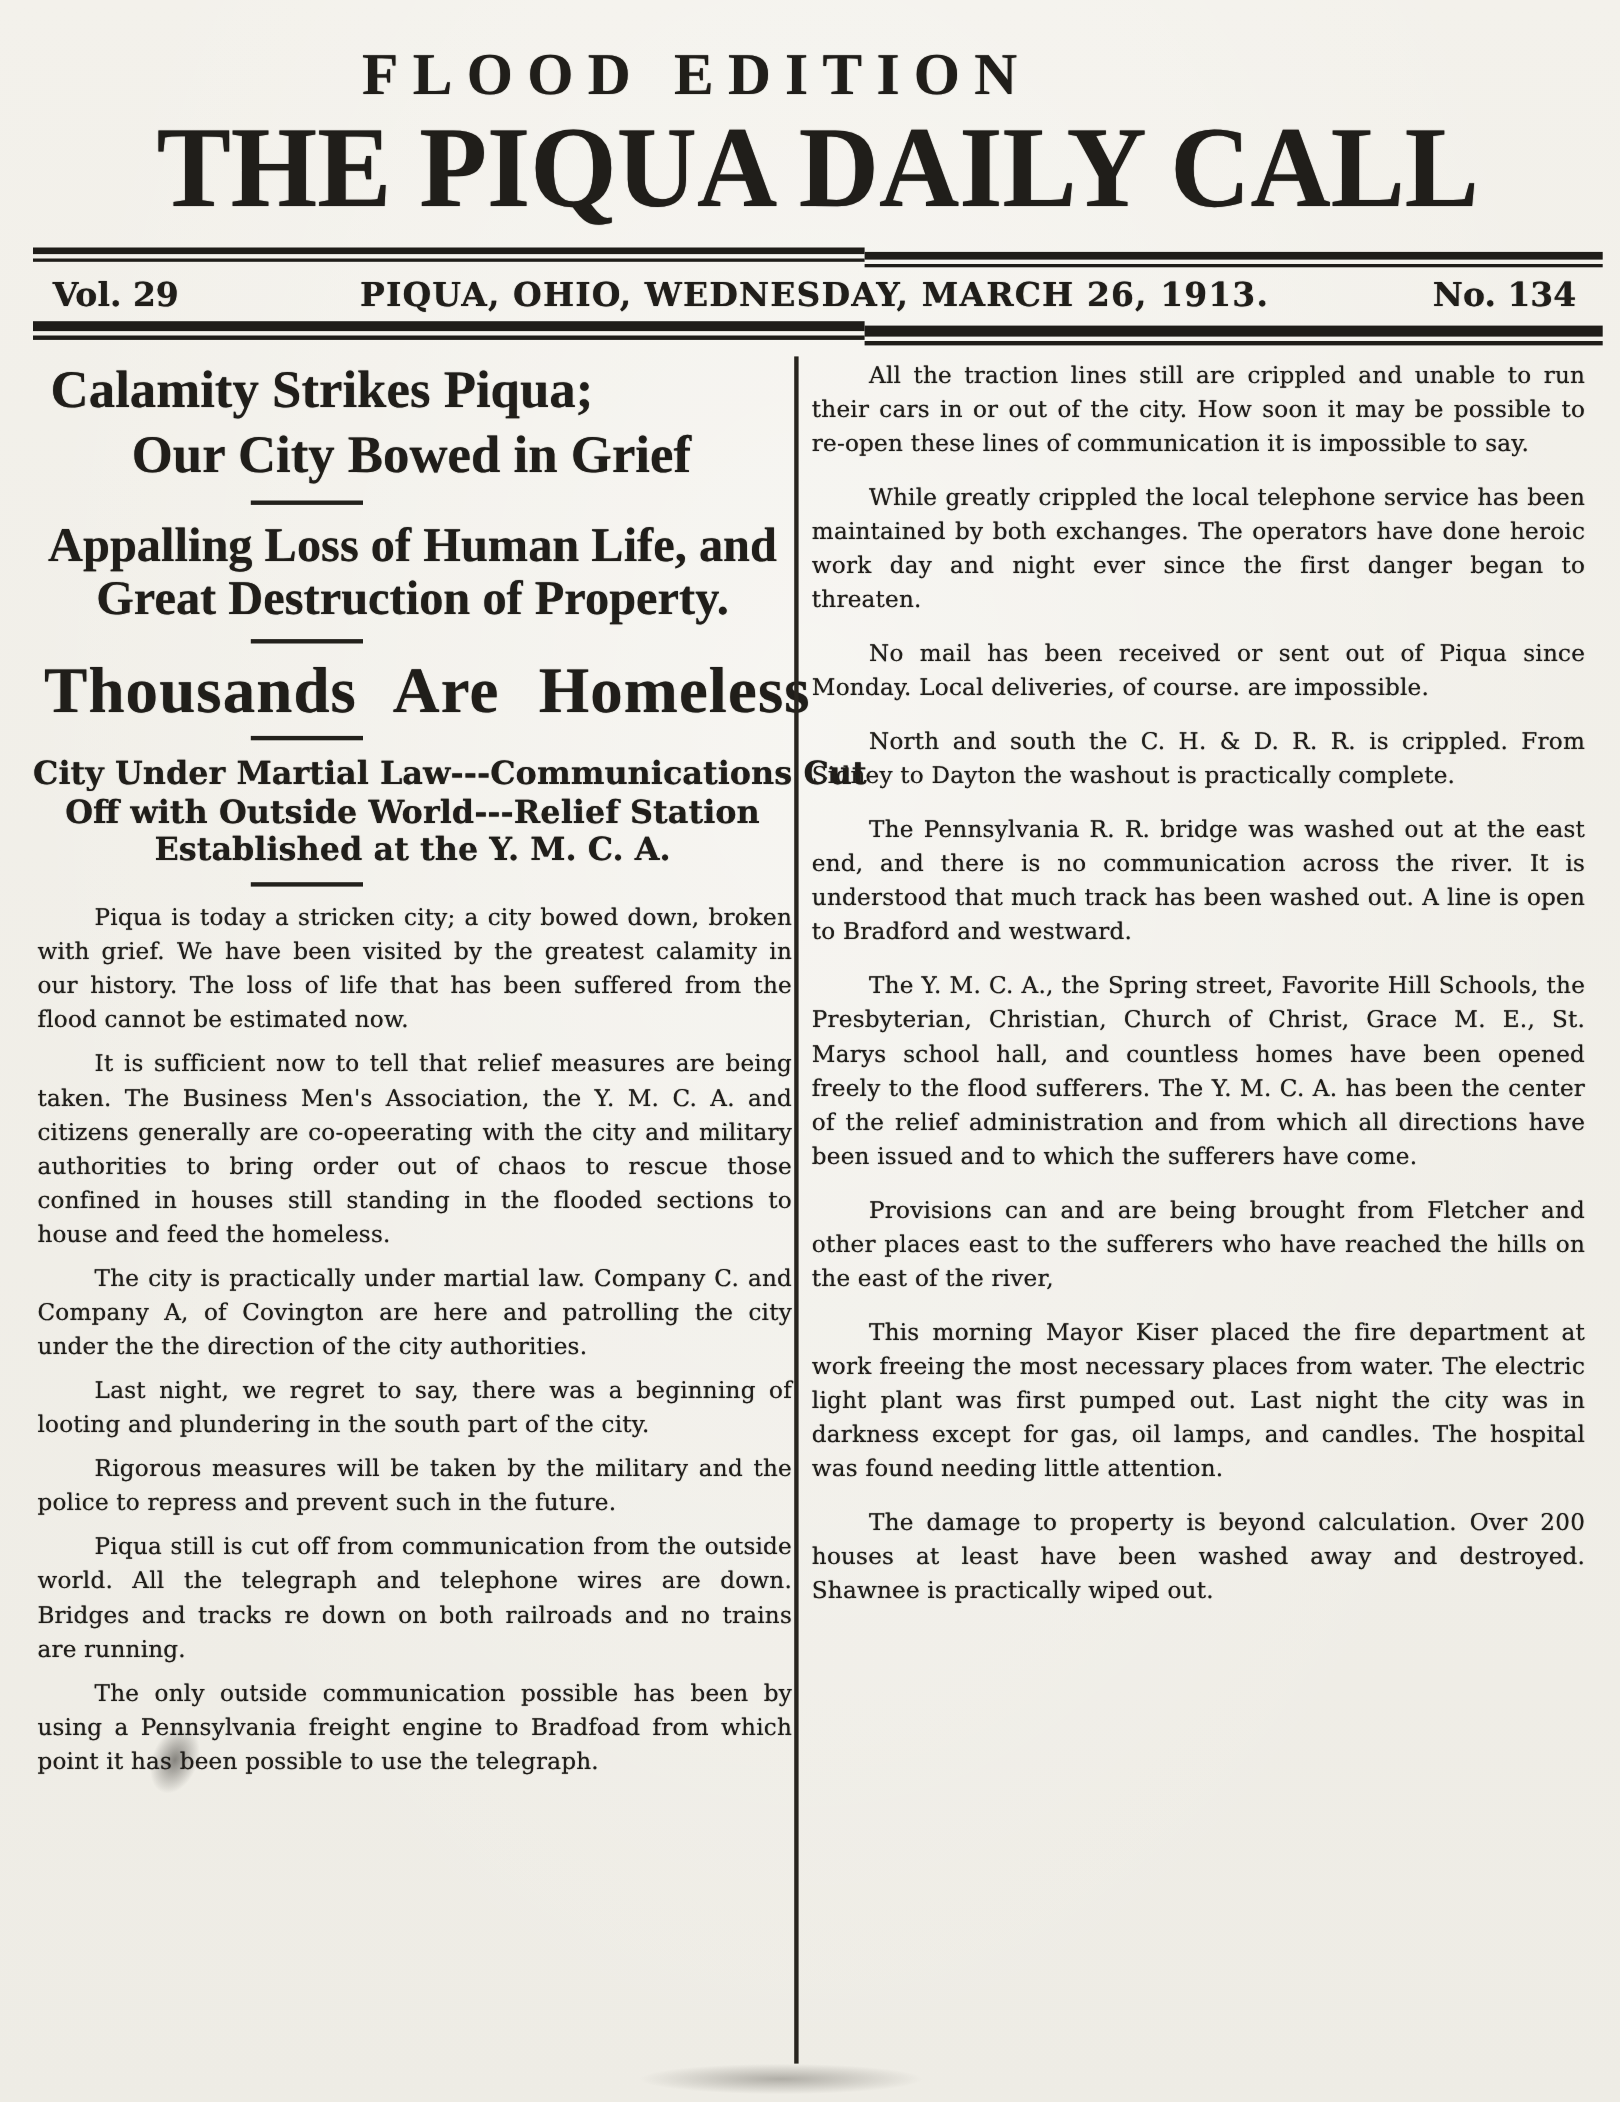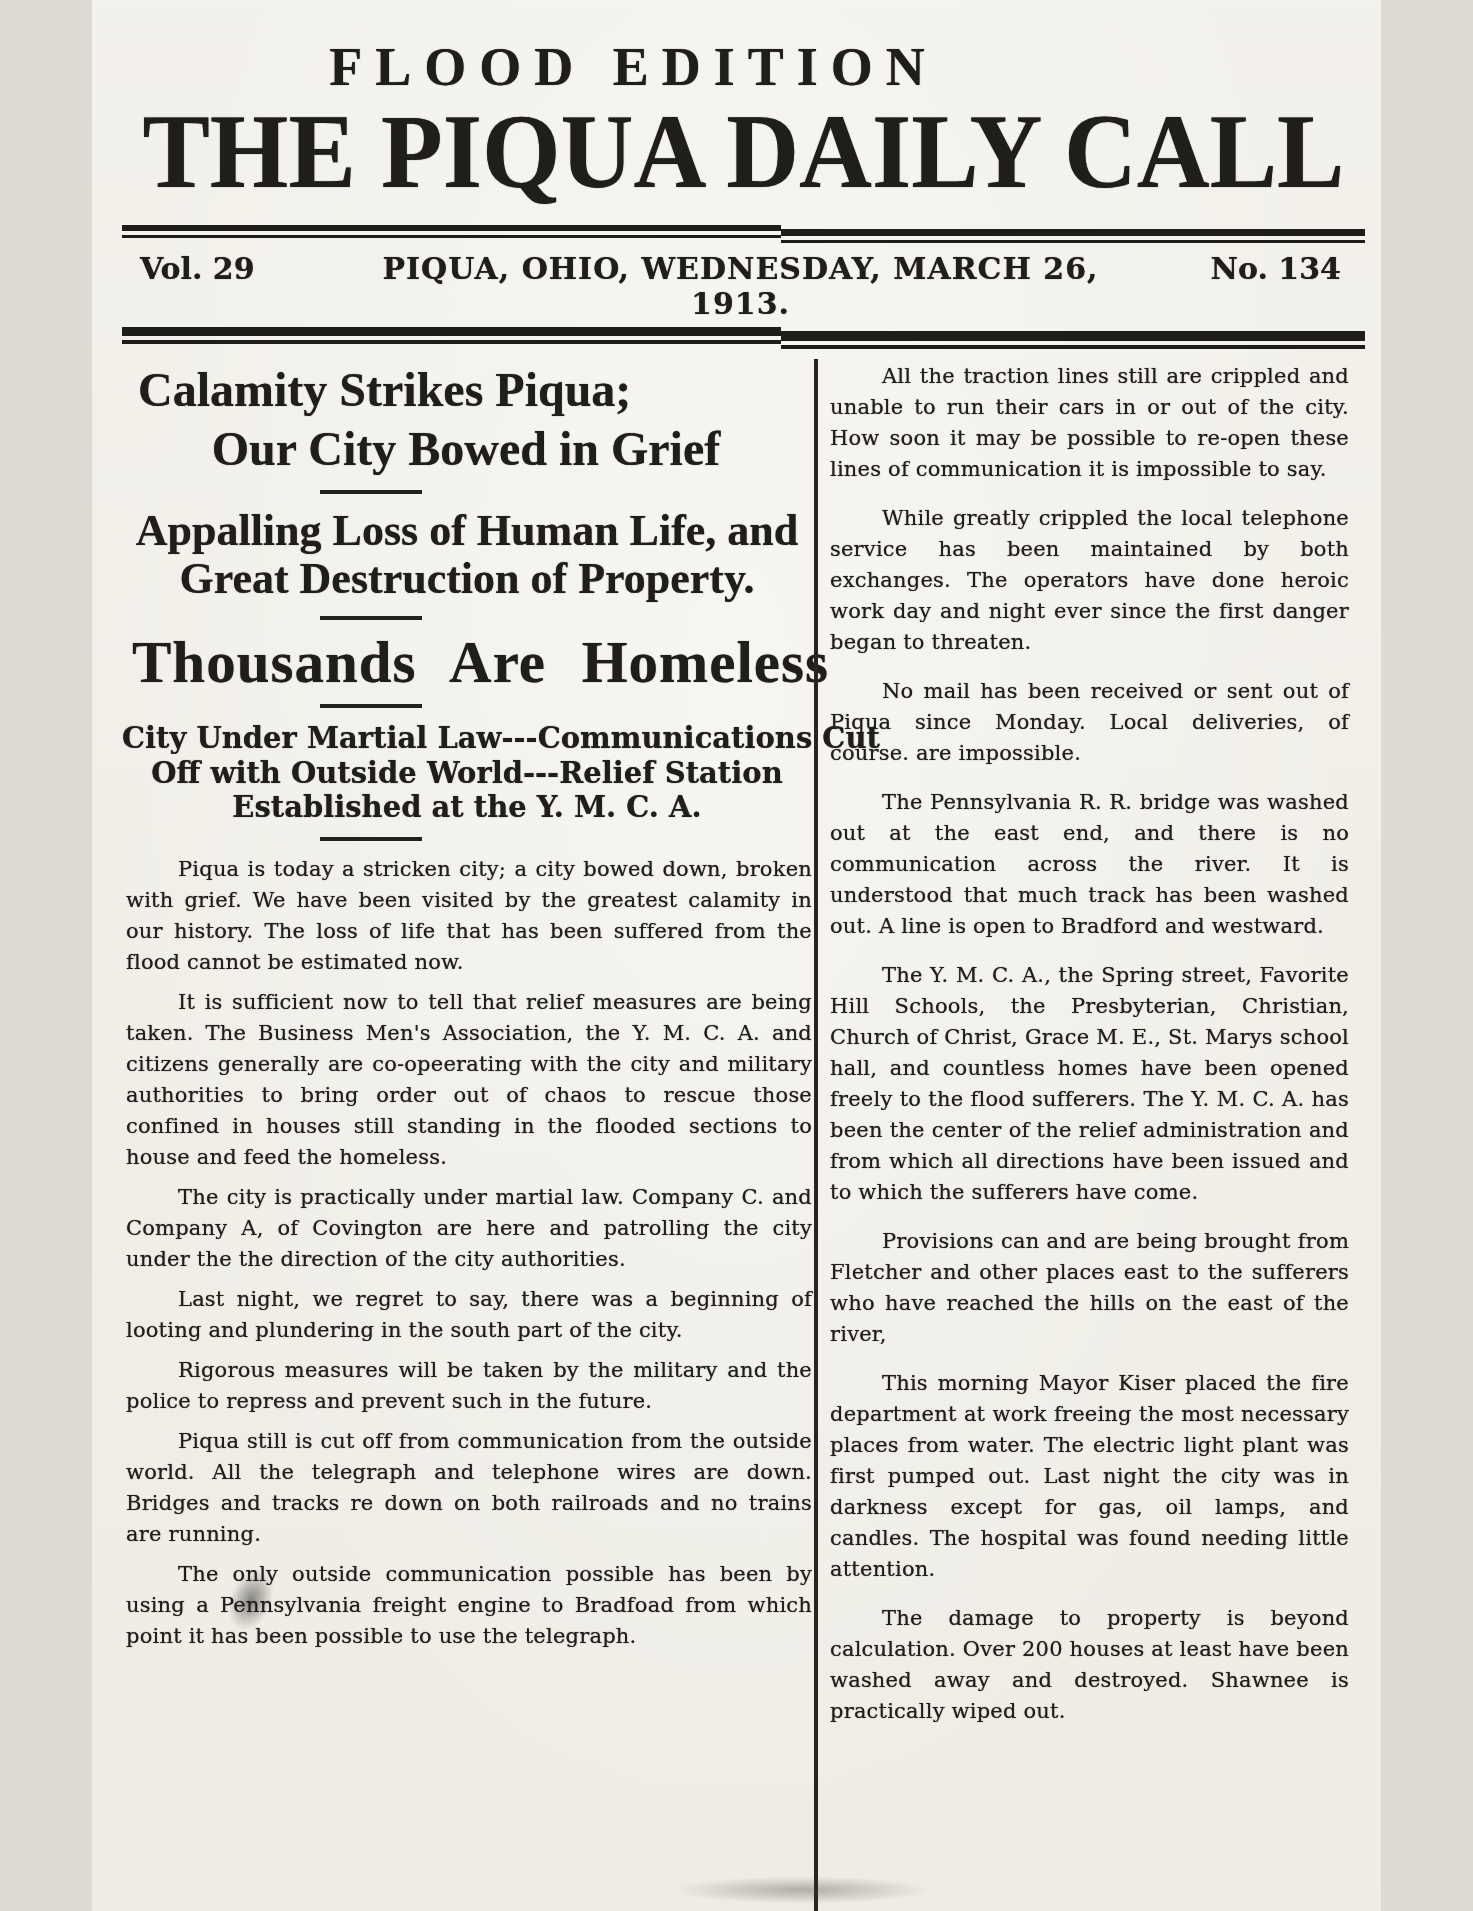--- a/index.html
+++ b/index.html
@@ -1,18 +1,18 @@
 <!DOCTYPE html>
 <html><head>
 <meta charset="utf-8">
 <style>
   html,body { margin:0; padding:0; background:#dddad2; }
   .page {
     position:relative;
-    width:1289px; height:1911px;
+    width:1473px; height:1911px;
     margin:0 auto;
     box-sizing:border-box;
     padding:30px 16px 0 30px;
     background:#f2f0ea;
     background-image:
       radial-gradient(ellipse at 50% 35%, rgba(255,255,255,0.4), rgba(255,255,255,0) 70%),
       linear-gradient(#f3f1eb, #eeece5);
     color:#201e1a;
     font-family:"DejaVu Serif","Liberation Serif",serif;
     overflow:hidden;
@@ -208,20 +208,21 @@
       </div>
     </section>
 
     <div class="col-divider"></div>
 
     <section class="col-right">
       <div class="body-text">
         <p class="ink">All the traction lines still are crippled and unable to run their cars in or out of the city. How soon it may be possible to re-open these lines of communication it is impossible to say.</p>
         <p class="ink">While greatly crippled the local telephone service has been maintained by both exchanges.  The operators have done heroic work day and night ever since the first danger began to threaten.</p>
         <p class="ink">No mail has been received or sent out of Piqua since Monday.  Local deliveries, of course. are impossible.</p>
+        <p class="ink">North and south the C. H. &amp; D. R. R. is crippled.  From Sidney to Dayton the washout is practically complete.</p>
         <p class="ink">The Pennsylvania R. R. bridge was washed out at the east end, and there is no communication across the river.  It is understood that much track has been washed out.  A line is open to Bradford and westward.</p>
         <p class="ink">The Y. M. C. A., the Spring street, Favorite Hill Schools, the Presbyterian, Christian, Church of Christ, Grace M. E., St. Marys school hall, and countless homes have been opened freely to the flood sufferers. The Y. M. C. A. has been the center of the relief administration and from which all directions have been issued and to which the sufferers have come.</p>
         <p class="ink">Provisions can and are being brought from Fletcher and other places east to the sufferers who have reached the hills on the east of the river,</p>
         <p class="ink">This morning Mayor Kiser placed the fire department at work freeing the most necessary places from water.  The electric light plant was first pumped out.  Last night the city was in darkness except for gas, oil lamps, and candles.  The hospital was found needing little attention.</p>
         <p class="ink">The damage to property is beyond calculation.  Over 200 houses at least have been washed away and destroyed.  Shawnee is practically wiped out.</p>
       </div>
     </section>
 
   </main>
 

